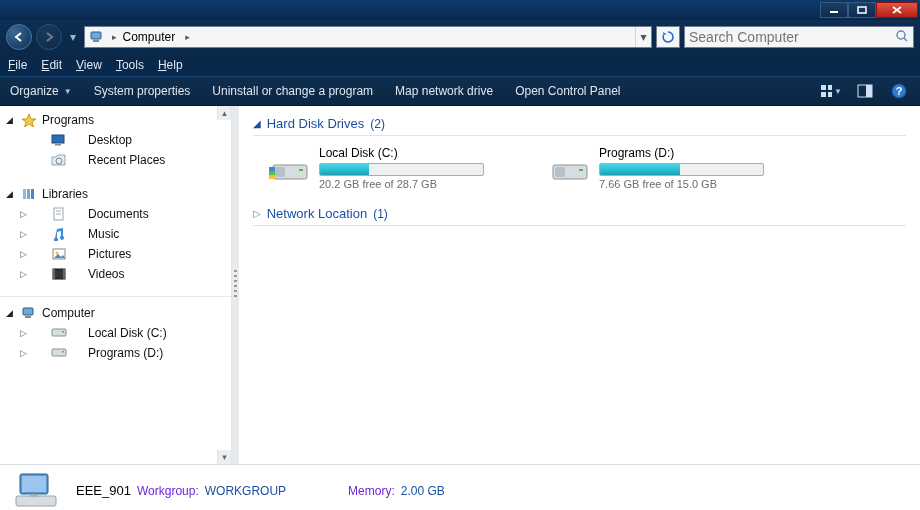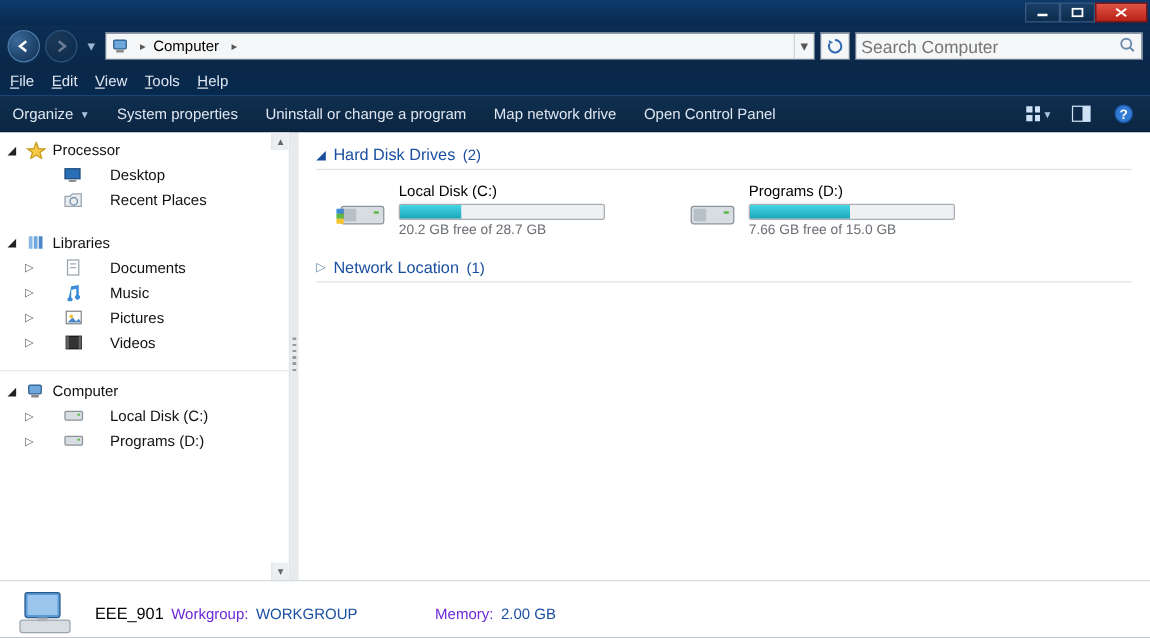--- a/index.html
+++ b/index.html
@@ -197,21 +197,21 @@
     <div class="side-scroll">
 
     <div class="tree-section">
       <div class="tree-hdr">
         <span class="tw">◢</span>
         <span class="ic">
               <svg width="16" height="14">
                 <polygon points="8,1 10,6 15,6 11,9 12.5,14 8,11 3.5,14 5,9 1,6 6,6" fill="#f6c94a" stroke="#c79a1a"></polygon>
               </svg>
             </span>
-        <span class="lbl">Processor</span>
+        <span class="lbl">Programs</span>
       </div>
       <div class="tree-item">
             <span class="tw"></span>
             <span class="ic">
               <svg width="16" height="12">
                 <rect x="1" y="1" width="12" height="8" fill="#2a6eb6" stroke="#1a4a7a"></rect>
                 <rect x="4" y="10" width="6" height="1.5" fill="#888"></rect>
               </svg>
             </span>
             <span class="lbl">Desktop</span>

